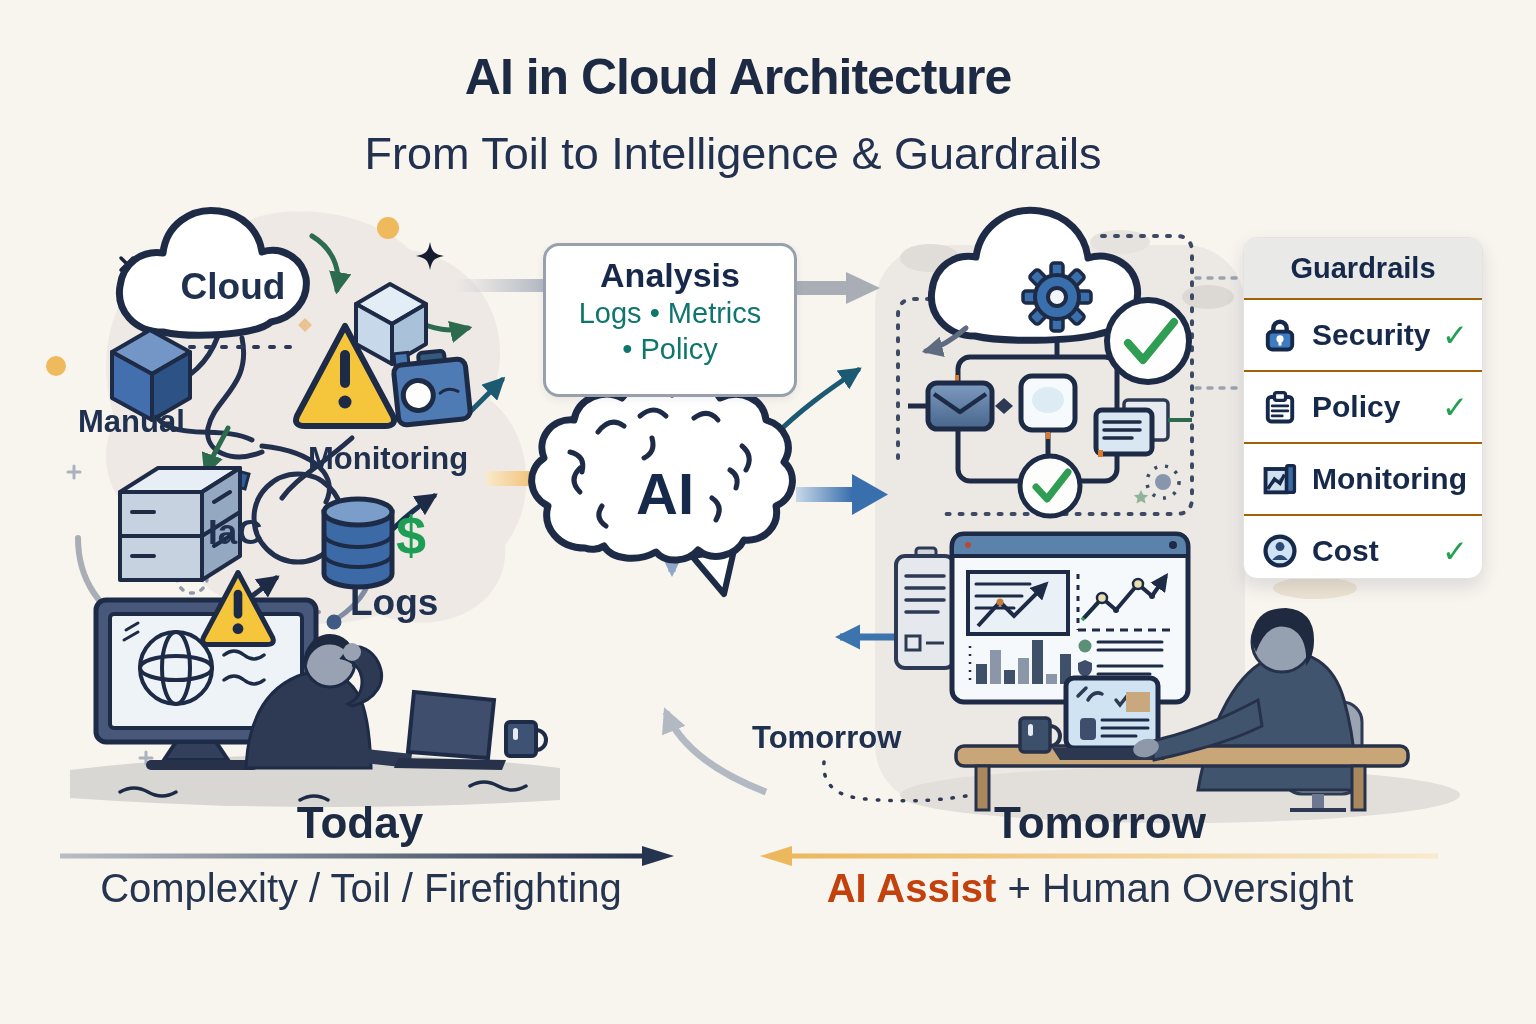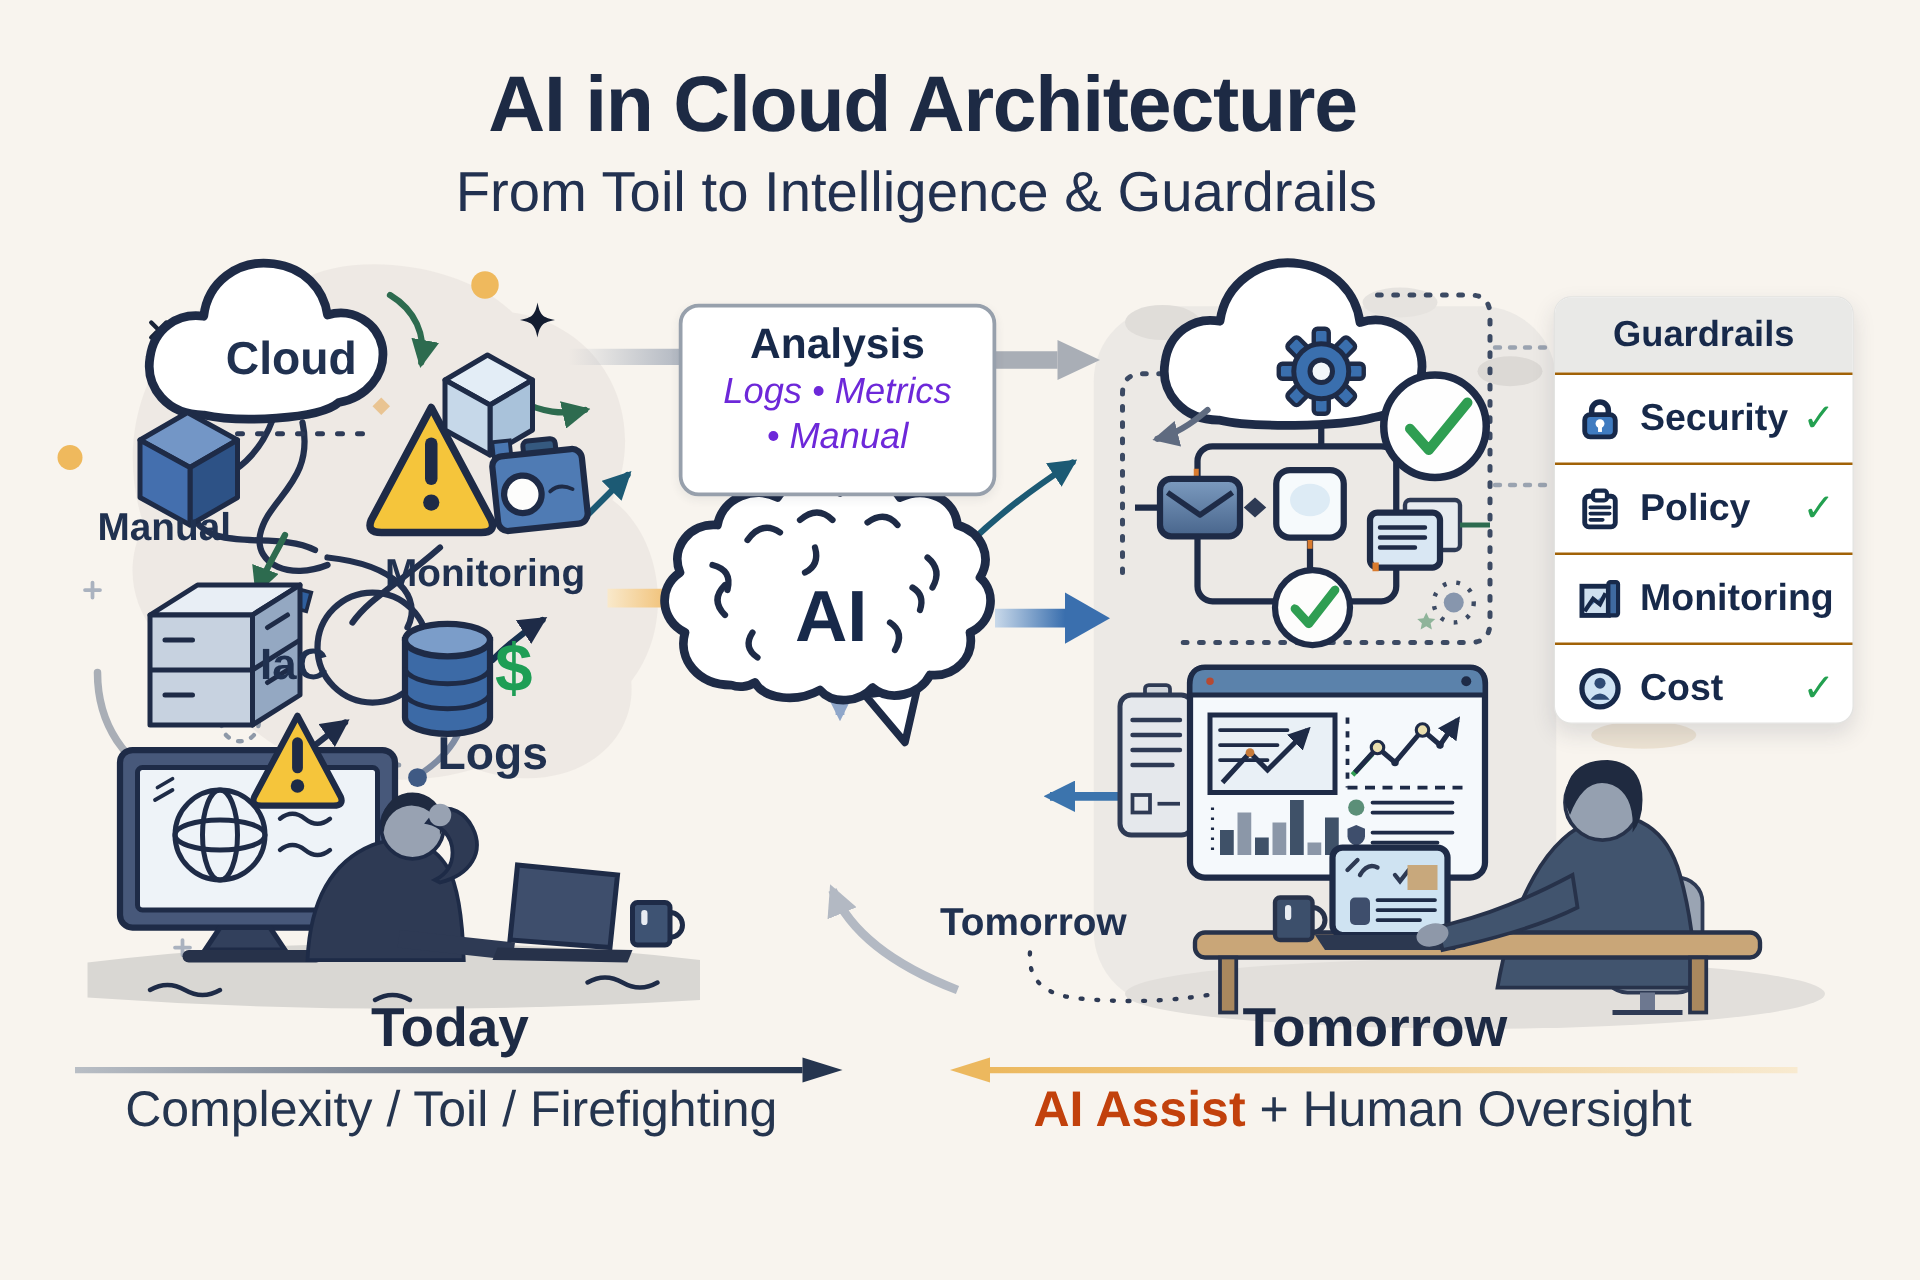--- a/index.html
+++ b/index.html
@@ -1,26 +1,26 @@
 <!DOCTYPE html>
 <html><head>
 <meta charset="utf-8">
 <style>
   html,body{margin:0;padding:0;background:#f8f4ee;}
   #canvas{position:relative;width:1536px;height:1024px;margin:0 auto;background:#f8f4ee;
           font-family:"Liberation Sans","DejaVu Sans",sans-serif;overflow:hidden;color:#1e2b47;}
   #art{position:absolute;left:0;top:0;width:1536px;height:1024px;}
   .abs{position:absolute;}
-  .title{left:0;top:48px;width:1476px;text-align:center;font-size:63px;font-weight:700;color:#1d2a44;letter-spacing:-1px;}
+  .title{left:0;top:48px;width:1476px;text-align:center;font-size:50px;font-weight:700;color:#1d2a44;letter-spacing:-1px;}
   .subtitle{left:0;top:128px;width:1466px;text-align:center;font-size:45px;font-weight:400;color:#223150;}
   .lbl{font-weight:700;color:#203150;white-space:nowrap;}
   .pipe-box{background:#ffffff;border:3.5px solid #97a0ac;border-radius:16px;text-align:center;
             box-shadow:0 3px 8px rgba(40,50,70,.07);}
   .pipe-title{font-size:34px;font-weight:700;color:#17294a;margin-top:10px;}
-  .pipe-line{font-size:29px;color:#6d28d9;line-height:1.25;font-style:italic;}
+  .pipe-line{font-size:29px;color:#0f766e;line-height:1.25;}
   .panel{background:#fff;border-radius:14px;box-shadow:0 8px 18px rgba(40,50,70,.13);border:1px solid #e3e3e1;}
   .panel-header{height:60px;background:#e9e9e7;border-radius:13px 13px 0 0;display:flex;align-items:center;justify-content:center;
                 font-size:29px;font-weight:700;color:#17294a;}
   .panel-row{display:flex;align-items:center;height:70px;padding:0 14px 0 16px;border-top:2px solid #a16207;}
   .panel-row:first-of-type{border-top:none;}
   .row-icon{width:46px;height:40px;flex:0 0 46px;display:flex;align-items:center;}
   .row-label{flex:1;font-size:30px;font-weight:700;color:#17294a;padding-left:6px;}
   .row-check{font-size:31px;font-weight:700;color:#23a050;}
   .foot-head{font-size:44px;font-weight:700;color:#1d2a44;text-align:center;}
   .foot-cap{font-size:40px;color:#25354f;text-align:center;white-space:nowrap;}
@@ -380,21 +380,21 @@
 <div class="abs lbl" style="left:158px;top:266px;width:150px;text-align:center;font-size:37px;">Cloud</div>
 <div class="abs lbl" style="left:78px;top:404px;font-size:31px;">Manual</div>
 <div class="abs lbl" style="left:308px;top:441px;font-size:31px;">Monitoring</div>
 <div class="abs lbl" style="left:208px;top:512px;font-size:35px;">IaC</div>
 <div class="abs lbl" style="left:350px;top:582px;font-size:37px;">Logs</div>
 <div class="abs lbl" style="left:396px;top:504px;font-size:54px;color:#1e9e55;">$</div>
 
 <div class="abs pipe-box" style="left:543px;top:243px;width:248px;height:148px;">
   <div class="pipe-title">Analysis</div>
   <div class="pipe-line">Logs • Metrics</div>
-  <div class="pipe-line">• Manual</div>
+  <div class="pipe-line">• Policy</div>
 </div>
 
 <div class="abs lbl" style="left:595px;top:460px;width:140px;text-align:center;font-size:58px;color:#17294a;">AI</div>
 
 
 <div class="abs lbl" style="left:752px;top:720px;font-size:31px;">Tomorrow</div>
 
 <div class="abs panel" style="left:1243px;top:237px;width:238px;height:340px;">
   <div class="panel-header">Guardrails</div>
   <div class="panel-row">

